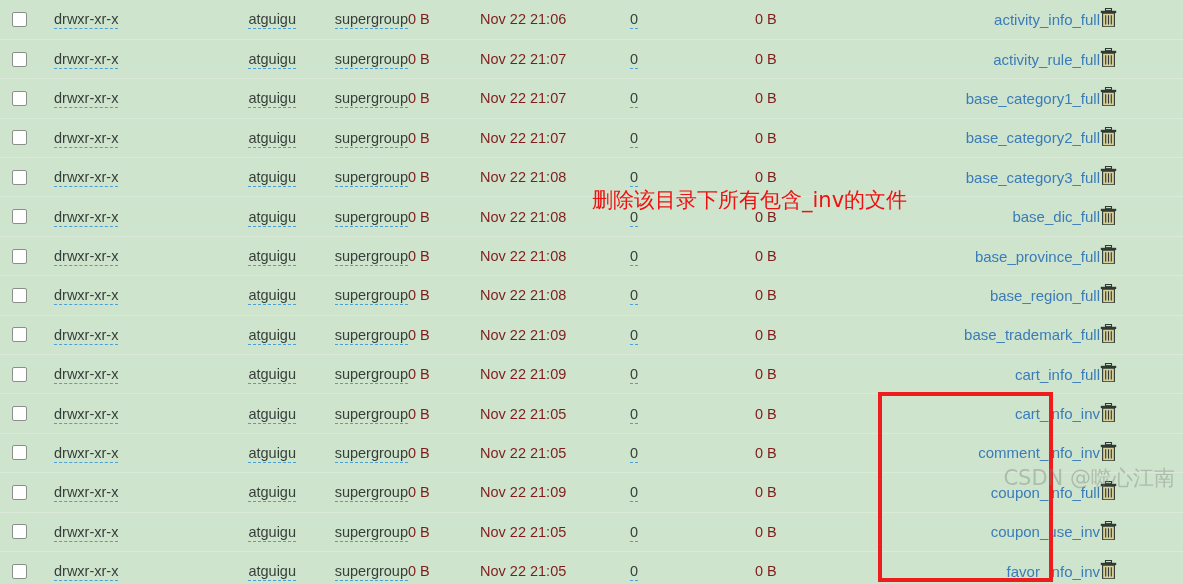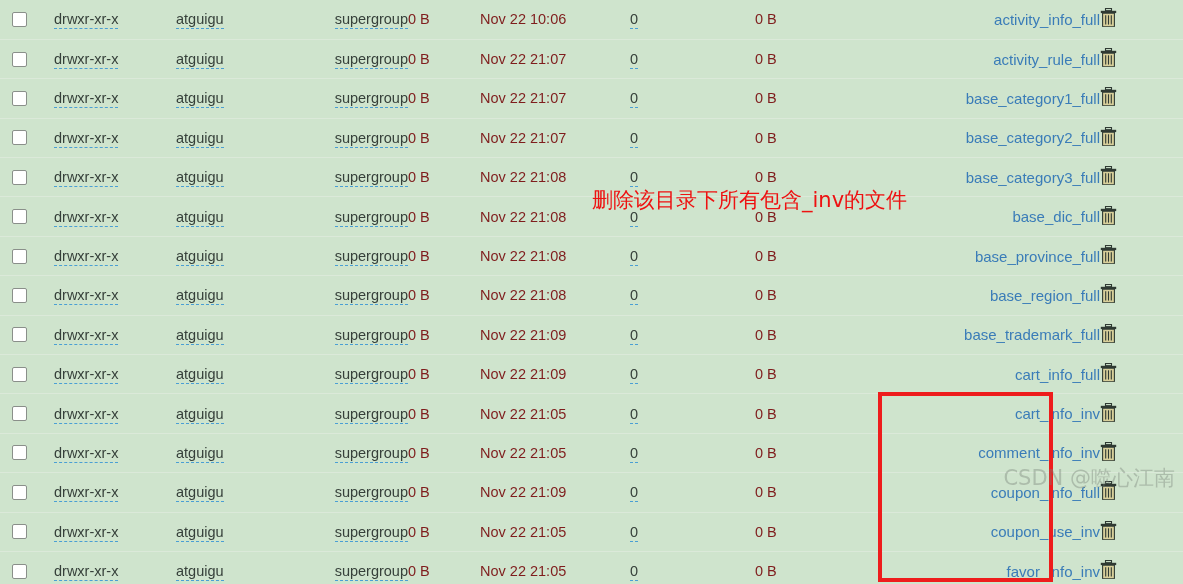--- a/index.html
+++ b/index.html
@@ -39,21 +39,21 @@
     font-size: 14.5px;
     color: #36403a;
     background: #cfe4cd;
     white-space: nowrap;
     overflow: hidden;
   }
 
   
   .col-check    { width: 42px;  text-align: left;  padding-left: 12px !important; }
   .col-perm     { width: 122px; text-align: left;  }
-  .col-owner    { width: 120px; text-align: left;  }
+  .col-owner    { width: 120px; text-align: right;  }
   .col-group    { width: 112px; text-align: right;  }
   .col-size     { width: 72px;  text-align: left;  }
   .col-date     { width: 150px; text-align: left;  }
   .col-repl     { width: 125px; text-align: left;  }
   .col-block    { width: 130px; text-align: left;  }
   .col-name     { width: 215px; text-align: right;  }
   .col-del      { width: 95px;  text-align: left;  }
 
   
   .row-checkbox {
@@ -145,21 +145,21 @@
   <table class="file-table">
     <tbody>
         <tr>
           <td class="col-check">
             <input type="checkbox" class="row-checkbox" style="">
           </td>
           <td class="col-perm"><span class="abbr-link">drwxr-xr-x</span></td>
           <td class="col-owner"><span class="abbr-link">atguigu</span></td>
           <td class="col-group"><span class="abbr-link">supergroup</span></td>
           <td class="col-size"><span class="plain-text">0 B</span></td>
-          <td class="col-date"><span class="plain-text">Nov 22 10:06</span></td>
+          <td class="col-date"><span class="plain-text">Nov 22 21:06</span></td>
           <td class="col-repl"><span class="abbr-link">0</span></td>
           <td class="col-block"><span class="plain-text">0 B</span></td>
           <td class="col-name"><span class="file-link">activity_info_full</span></td>
           <td class="col-del"><span class="trash-btn"><svg width="17" height="19" viewBox="0 0 17 19" aria-hidden="true">
                 <rect x="5.5" y="0.5" width="6" height="2.2" fill="none" stroke="#2f3a33" stroke-width="1.1"></rect>
                 <rect x="0.8" y="2.8" width="15.4" height="2.3" fill="#2f3a33"></rect>
                 <path d="M2.6 5.3 h11.8 v12.6 a0.8 0.8 0 0 1 -0.8 0.8 h-10.2 a0.8 0.8 0 0 1 -0.8 -0.8 z" fill="#d8cf9a" stroke="#2f3a33" stroke-width="1.1"></path>
                 <line x1="5.7" y1="7.3" x2="5.7" y2="16.6" stroke="#2f3a33" stroke-width="1.1"></line>
                 <line x1="8.5" y1="7.3" x2="8.5" y2="16.6" stroke="#2f3a33" stroke-width="1.1"></line>
                 <line x1="11.3" y1="7.3" x2="11.3" y2="16.6" stroke="#2f3a33" stroke-width="1.1"></line>

